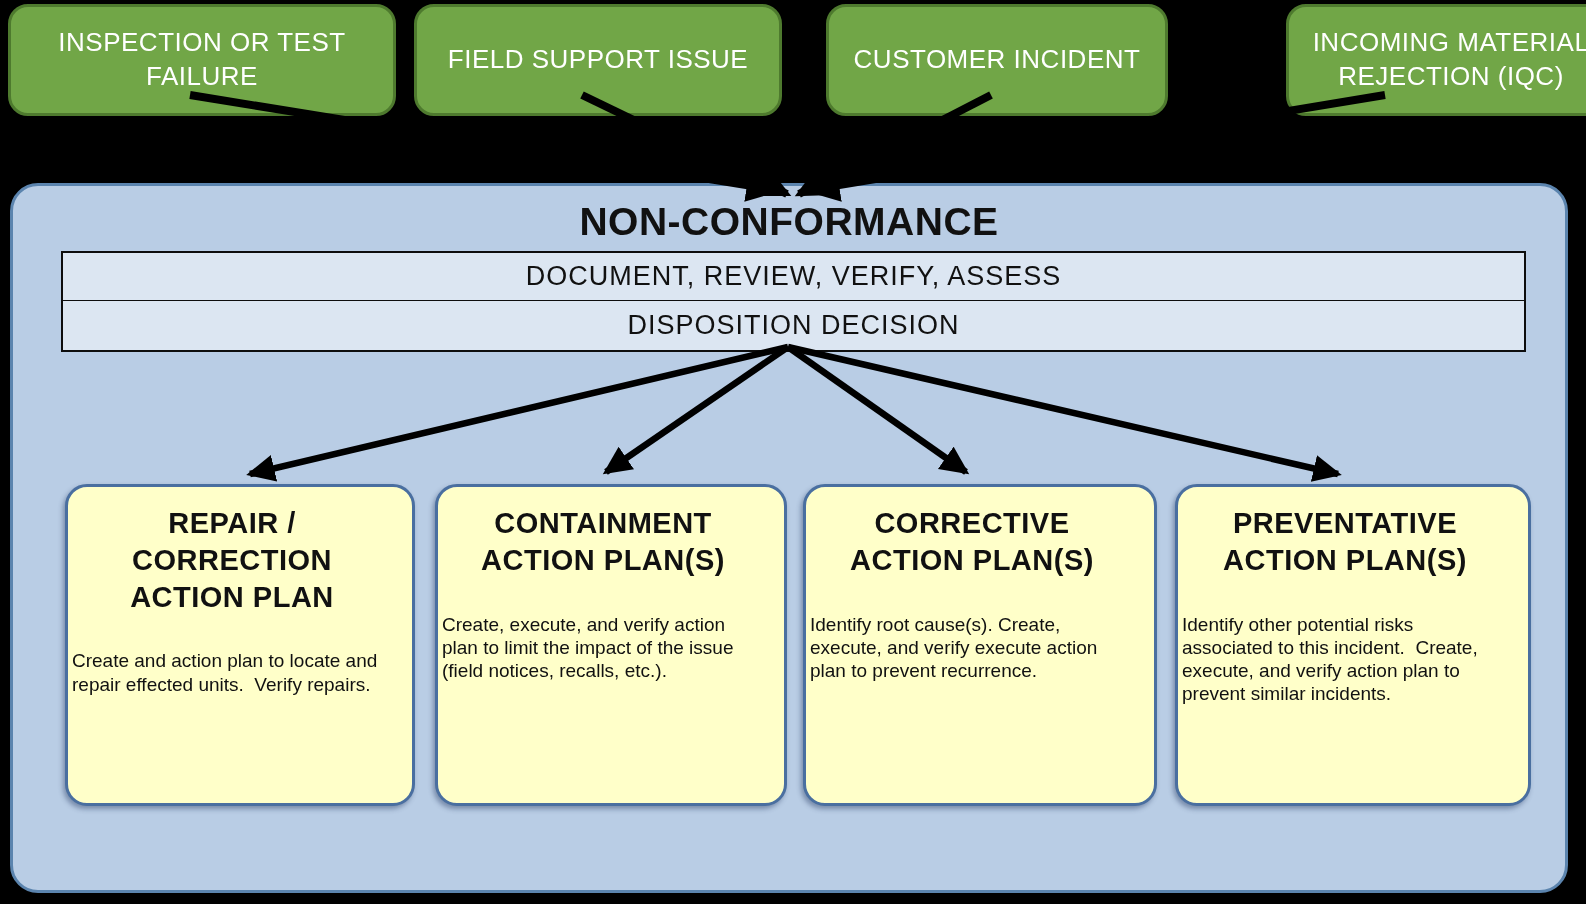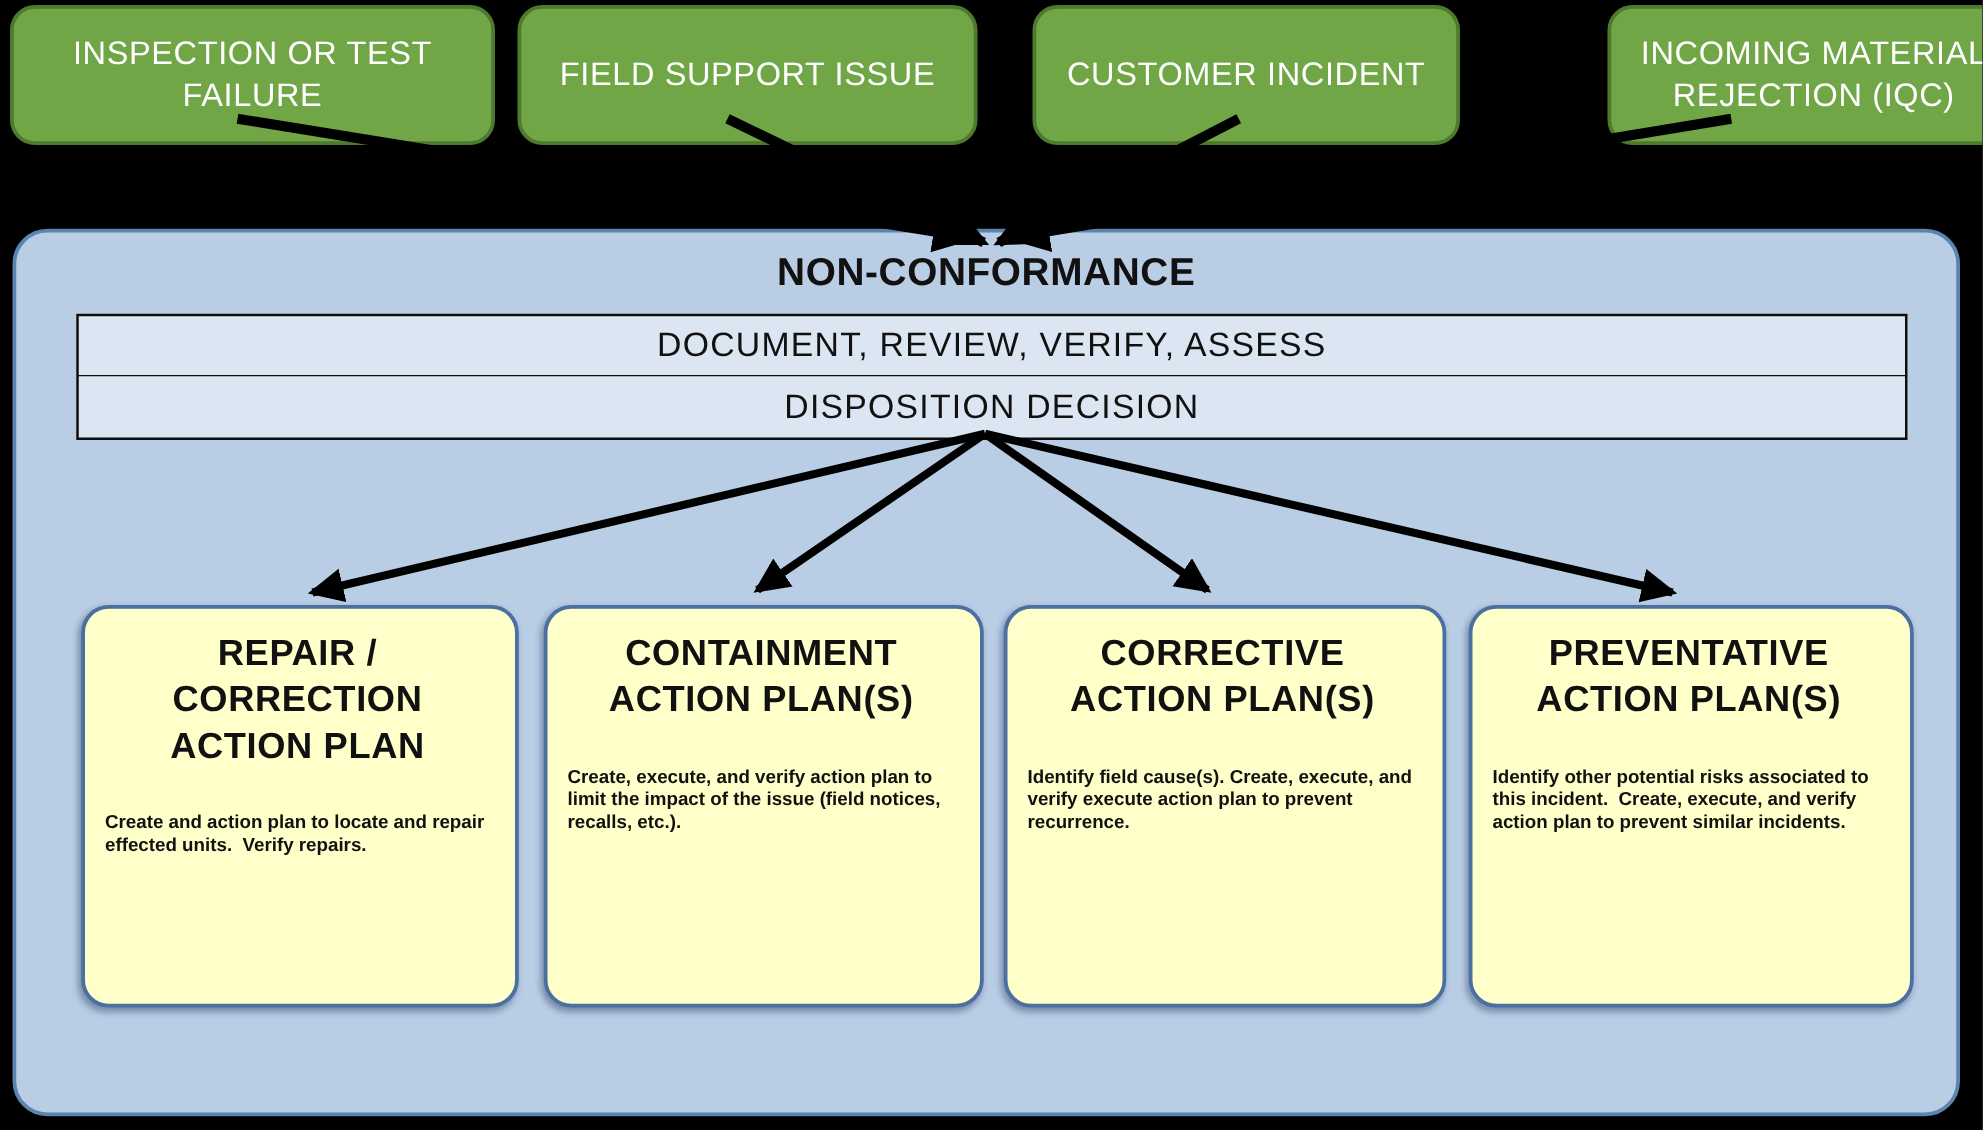--- a/index.html
+++ b/index.html
@@ -31,49 +31,49 @@
 
   
   .nc-container{
     position:absolute; left:10px; top:183px; width:1558px; height:710px;
     background:var(--containerFill); border:3px solid var(--containerBorder);
     border-radius:28px;
     box-shadow:-4px 5px 6px rgba(0,0,0,.5);
   }
   .nc-title{
     position:absolute; left:0; top:14px; width:100%;
-    text-align:center; font-size:31px; font-weight:bold; letter-spacing:.5px;
+    text-align:center; font-size:39px; font-weight:bold; letter-spacing:.5px;
   }
   .bar{
     position:absolute; left:48px; width:1465px; height:52px;
     background:var(--barFill); border:2px solid var(--barBorder);
     display:flex; align-items:center; justify-content:center;
     font-size:27px; letter-spacing:1px;
   }
   .bar.step1{top:65px; height:50px; border-bottom-width:1px;}
   .bar.step2{top:114px; border-top-width:1px;}
   .bar.closure{top:646px; height:48px;}
 
   
   .plan{
     position:absolute; top:298px; height:322px;
     background:var(--planFill); border:3px solid var(--planBorder);
-    border-radius:22px; padding:18px 20px 0 16px;
+    border-radius:22px; padding:18px 20px 0 4px;
     box-shadow:-2px 3px 5px rgba(40,60,100,.45);
   }
   .plan.p1{left:52px;  width:350px;}
   .plan.p2{left:422px; width:352px;}
   .plan.p3{left:790px; width:354px;}
   .plan.p4{left:1162px;width:356px;}
   .plan-title{
     font-size:29px; font-weight:bold; line-height:1.27;
     text-align:center; white-space:pre-line; letter-spacing:.5px;
   }
   .plan-body{
-    margin-top:34px; font-size:15px; line-height:1.22; white-space:pre-wrap;font-weight:bold;
+    margin-top:34px; font-size:19px; line-height:1.22; white-space:pre-wrap;
   }
 
   
   .arrows{position:absolute; left:0; top:0; width:1586px; height:904px;
           z-index:10; pointer-events:none;}
   .arrow-line{stroke:var(--arrow); fill:none;}
   .ah{fill:var(--arrow);}
 </style>
 </head>
 <body>
@@ -108,21 +108,21 @@
       <div class="plan-body">Create and action plan to locate and repair effected units.  Verify repairs.</div>
     </div>
     <div class="plan p2">
       <div class="plan-title">CONTAINMENT
 ACTION PLAN(S)</div>
       <div class="plan-body">Create, execute, and verify action plan to limit the impact of the issue (field notices, recalls, etc.).</div>
     </div>
     <div class="plan p3">
       <div class="plan-title">CORRECTIVE
 ACTION PLAN(S)</div>
-      <div class="plan-body">Identify field cause(s). Create, execute, and verify execute action plan to prevent recurrence.</div>
+      <div class="plan-body">Identify root cause(s). Create, execute, and verify execute action plan to prevent recurrence.</div>
     </div>
     <div class="plan p4">
       <div class="plan-title">PREVENTATIVE
 ACTION PLAN(S)</div>
       <div class="plan-body">Identify other potential risks associated to this incident.  Create, execute, and verify action plan to prevent similar incidents.</div>
     </div>
 
   </div>
 
   <svg class="arrows" viewBox="0 0 1586 904" xmlns="http://www.w3.org/2000/svg">

